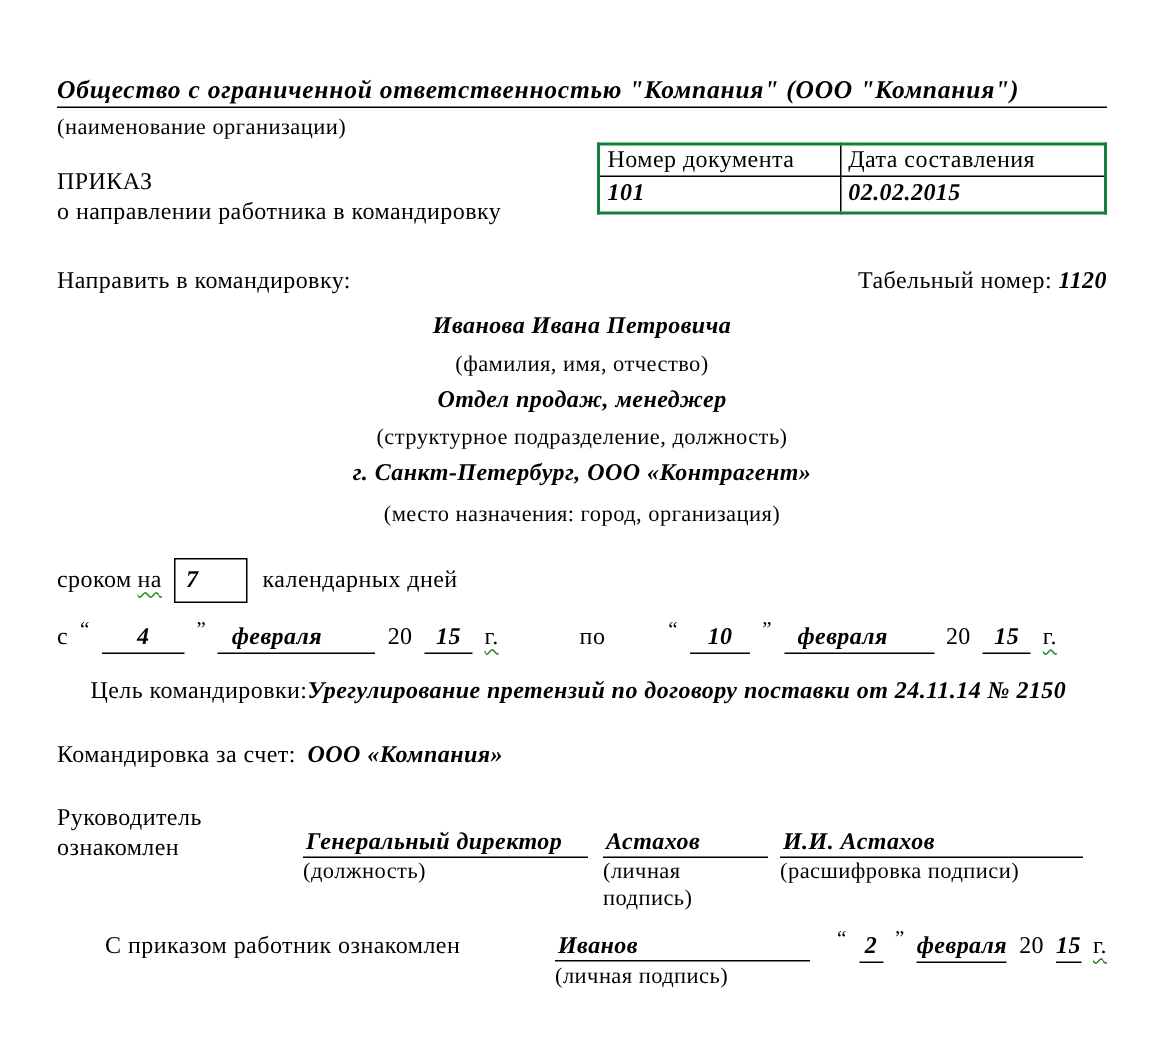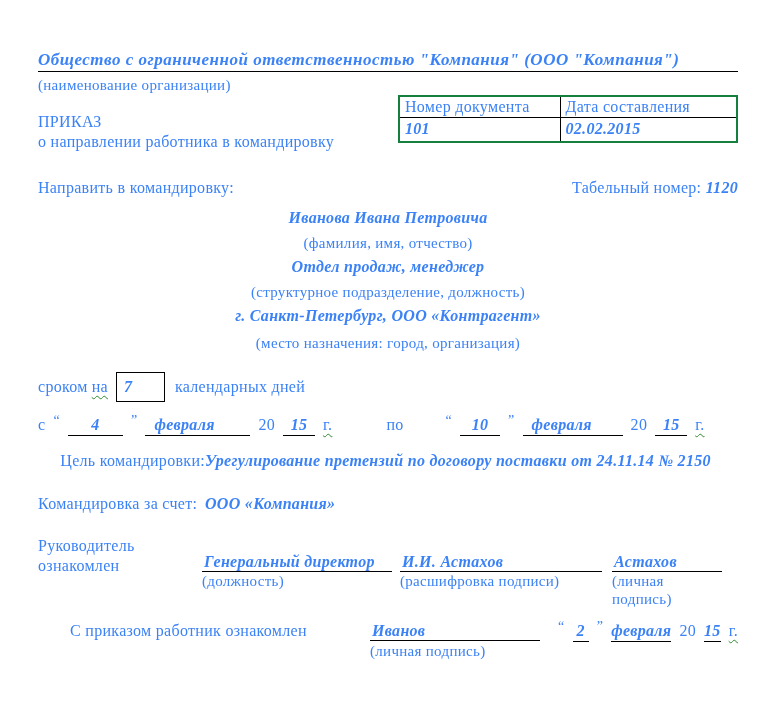--- a/index.html
+++ b/index.html
@@ -1,21 +1,21 @@
 <!DOCTYPE html>
 <html><head>
 <meta charset="utf-8">
 <style>
   * { margin:0; padding:0; box-sizing:border-box; }
   html,body { background:#ffffff; }
   .page {
     position:relative;
     width:777px; height:703px;
     background:#fff;
-    color:#3b82f6;
+    color:#000000;
     font-family:"Liberation Serif","DejaVu Serif",serif;
     font-size:16px; line-height:20px;
     letter-spacing:0.3px;
     padding:50px 39px 0 38px;
     overflow:hidden;
     border-radius:25px;
   }
   .bi { font-weight:bold; font-style:italic; }
   .hint { font-size:15px; line-height:18px; }
   .center { text-align:center; }
@@ -164,28 +164,28 @@
 
   <div class="sign-block">
     <div class="sign-label">
       <div>Руководитель</div>
       <div>ознакомлен</div>
     </div>
     <div class="sig-col col-pos">
       <div class="line bi">Генеральный директор</div>
       <div class="hint">(должность)</div>
     </div>
-    <div class="sig-col col-dec">
-      <div class="line bi">И.И. Астахов</div>
-      <div class="hint">(расшифровка подписи)</div>
-    </div>
     <div class="sig-col col-sig">
       <div class="line bi">Астахов</div>
       <div class="hint">(личная</div>
       <div class="hint">подпись)</div>
+    </div>
+    <div class="sig-col col-dec">
+      <div class="line bi">И.И. Астахов</div>
+      <div class="hint">(расшифровка подписи)</div>
     </div>
   </div>
 
   <div class="ack-row">
     <span class="ack-label">С приказом работник ознакомлен</span>
     <span class="ack-sig">
       <span class="line bi" style="display:block;">Иванов</span>
       <span class="hint">(личная подпись)</span>
     </span>
     <span class="q q1">“</span>

